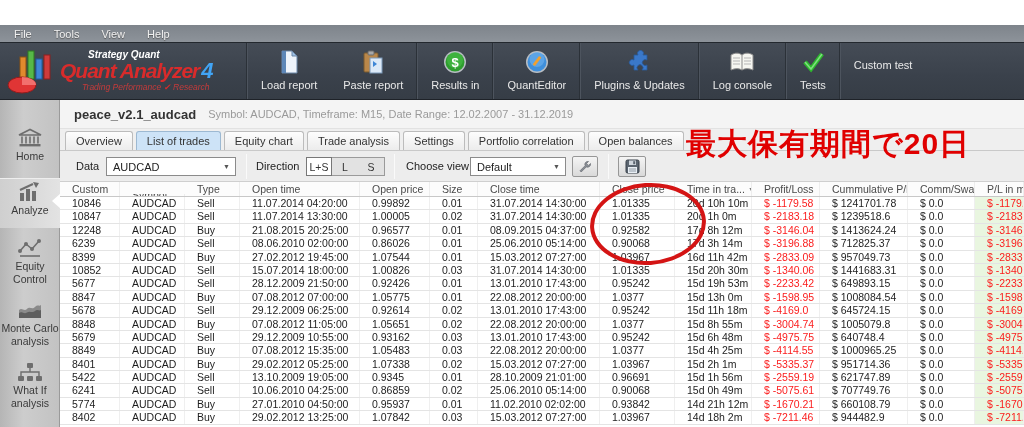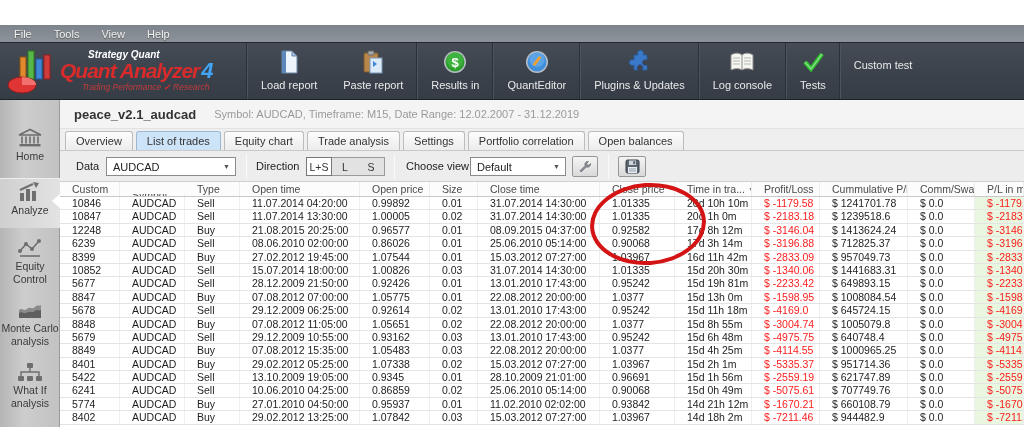--- a/index.html
+++ b/index.html
@@ -48,21 +48,21 @@
     padding-top:4px; }
   .sbitem .sblabel { font-size:10.5px; color:#3a3a3a; line-height:1.25; }
   .sbitem.active { background:linear-gradient(to right,#cfcfcf,#e3e3e3); box-shadow:inset 0 1px 0 #eee; }
   .sbarrow { position:absolute; left:52px; width:0; height:0;
     border-top:8px solid transparent; border-bottom:8px solid transparent; border-right:9px solid #fff; }
   .sbicon { display:block; margin:0 auto 2px auto; }
 
   
   .content { position:absolute; left:60px; top:100px; width:964px; height:327px; background:#fff; }
   .docheader { position:absolute; left:0; top:0; width:964px; height:29px; background:#f4f4f4;
-    display:flex; align-items:center; border-bottom:1px solid #e2e2e2;gap:6px; }
+    display:flex; align-items:center; border-bottom:1px solid #e2e2e2; }
   .doc-name { font-size:13px; font-weight:bold; color:#333; margin-left:14px; }
   .doc-meta { font-size:11px; color:#9a9a9a; margin-left:12px; }
 
   .tabsrow { position:absolute; left:0; top:29px; width:964px; height:22px; background:#efefef;
     display:flex; align-items:flex-end; padding-left:5px; border-bottom:1px solid #c9c9c9; }
   .tab { font-size:11px; color:#333; background:linear-gradient(#fdfdfd,#ececec);
     border:1px solid #bcbcbc; border-bottom:none; border-radius:3px 3px 0 0;
     padding:3px 10px; margin-right:3px; cursor:pointer; white-space:nowrap; }
   .tab.active { background:#cde3f7; border-color:#9db9d2; font-weight:normal; }
 
@@ -454,21 +454,21 @@
           </div>
           <div class="tr">
             <div class="td" style="width: 60px;">5677</div>
             <div class="td" style="width: 65px;">AUDCAD</div>
             <div class="td" style="width: 55px;">Sell</div>
             <div class="td" style="width: 120px;">28.12.2009 21:50:00</div>
             <div class="td" style="width: 70px;">0.92426</div>
             <div class="td" style="width: 48px;">0.01</div>
             <div class="td" style="width: 122px;">13.01.2010 17:43:00</div>
             <div class="td" style="width: 75px;">0.95242</div>
-            <div class="td" style="width: 77px;">15d 19h 81m</div>
+            <div class="td" style="width: 77px;">15d 19h 53m</div>
             <div class="td neg" style="width: 68px;">$ -2233.42</div>
             <div class="td" style="width: 88px;">$ 649893.15</div>
             <div class="td" style="width: 67px;">$ 0.0</div>
             <div class="td money" style="width: 49px;">$ -2233.42</div>
           </div>
           <div class="tr">
             <div class="td" style="width: 60px;">8847</div>
             <div class="td" style="width: 65px;">AUDCAD</div>
             <div class="td" style="width: 55px;">Buy</div>
             <div class="td" style="width: 120px;">07.08.2012 07:00:00</div>
@@ -615,14 +615,15 @@
             <div class="td neg" style="width: 68px;">$ -7211.46</div>
             <div class="td" style="width: 88px;">$ 944482.9</div>
             <div class="td" style="width: 67px;">$ 0.0</div>
             <div class="td money" style="width: 49px;">$ -7211.46</div>
           </div>
         </div>
     </div>
   </div>
 
   <div class="ellipse"></div>
+  <div class="callout">最大保有期間で20日</div>
 
 </div>
 
 </body></html>

